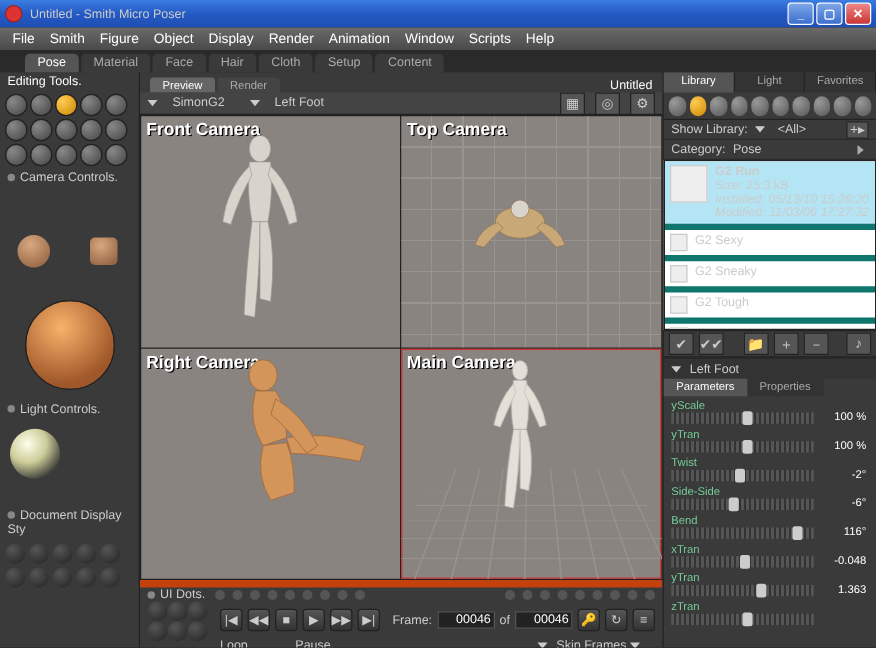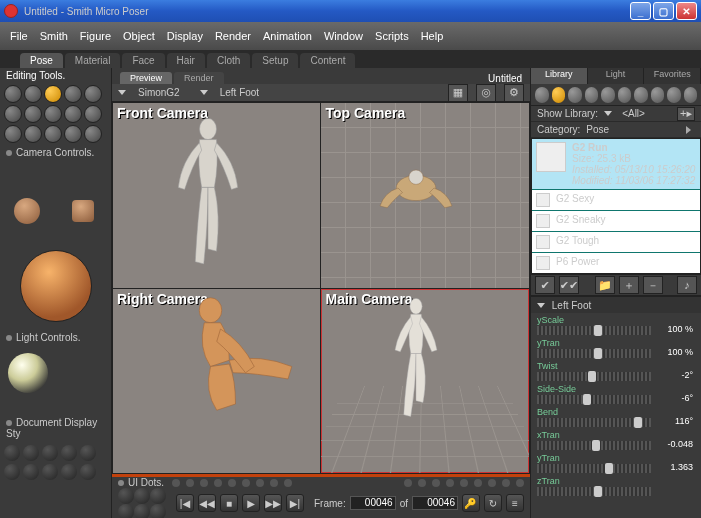--- a/index.html
+++ b/index.html
@@ -3,21 +3,21 @@
 <meta charset="utf-8">
 <style>
 *{box-sizing:border-box;margin:0;padding:0;font-family:Tahoma,Arial,sans-serif;font-size:10px;color:#ccc;}
 body{background:#1a1a1a;width:701px;height:518px;overflow:hidden;}
 .titlebar{height:22px;background:linear-gradient(to bottom,#3b7de0,#2459c4 50%,#1f4fb3);display:flex;align-items:center;padding:0 4px;color:#fff;font-size:12px;}
 .titlebar .ticon{width:14px;height:14px;background:#d33;border-radius:7px;margin-right:6px;border:1px solid #922;}
 .titlebar .spacer{flex:1;}
 .winbtn{width:21px;height:18px;margin-left:2px;border:1px solid #fff;border-radius:3px;display:flex;align-items:center;justify-content:center;font-weight:bold;color:#fff;}
 .winmin,.winmax{background:linear-gradient(#7ea6e8,#3b6fd0);}
 .winclose{background:linear-gradient(#e88,#c33);}
-.menubar{height:28px;background:linear-gradient(#6a6a6a,#4a4a4a);display:flex;align-items:center;padding:0 4px;}
+.menubar{height:18px;background:linear-gradient(#6a6a6a,#4a4a4a);display:flex;align-items:center;padding:0 4px;}
 .menuitem{padding:0 6px;font-size:11px;color:#fff;}
 
 .roomtabs{height:18px;background:#2a2a2a;display:flex;align-items:flex-end;padding-left:20px;gap:0;}
 .roomtab{padding:2px 10px;background:#3a3a3a;border-radius:4px 4px 0 0;font-size:10px;color:#aaa;margin-right:2px;}
 .roomtab.active{background:#555;color:#fff;}
 
 .main{display:flex;height:460px;background:#3a3a3a;}
 .leftcol{width:114px;background:#3a3a3a;border-right:1px solid #222;display:flex;flex-direction:column;}
 .section-title{padding:2px 6px;color:#fff;font-size:10px;}
 .dot{display:inline-block;width:6px;height:6px;background:#888;border-radius:3px;margin-right:4px;}
@@ -43,38 +43,38 @@
 .tri.down{border-left:4px solid transparent;border-right:4px solid transparent;border-top:5px solid #ccc;border-bottom:0;}
 .viewports{flex:1;display:grid;grid-template-columns:1fr 1fr;grid-template-rows:1fr 1fr;gap:1px;background:#222;padding:1px;}
 .vp{background:#8a8480;position:relative;overflow:hidden;}
 .vp.active{outline:1px solid #c33;outline-offset:-1px;}
 .vplabel{position:absolute;top:2px;left:4px;color:#fff;font-size:14px;font-weight:bold;text-shadow:1px 1px #000;}
 .grid3d{position:absolute;inset:0;background:
  repeating-linear-gradient(to right,transparent,transparent 24px,#9a948f 24px,#9a948f 25px),
  repeating-linear-gradient(to bottom,transparent,transparent 24px,#9a948f 24px,#9a948f 25px);}
 .figsvg{position:absolute;}
 
-.timeline{height:54px;background:#3a3a3a;border-top:3px solid #c2410c;display:flex;flex-direction:column;}
+.timeline{height:54px;background:#3a3a3a;border-top:6px solid #c2410c;display:flex;flex-direction:column;}
 .uidots{height:14px;display:flex;align-items:center;padding:0 6px;}
 .animrow{flex:1;display:flex;align-items:center;padding:0 6px;gap:4px;}
 .playbtn{width:18px;height:18px;border-radius:3px;background:linear-gradient(#555,#333);border:1px solid #222;display:flex;align-items:center;justify-content:center;color:#ccc;}
 .framebox{width:46px;height:14px;background:#222;border:1px solid #555;color:#fff;text-align:right;padding:0 2px;}
 .miscdots{display:flex;gap:6px;margin-left:auto;}
 .miscdot{width:8px;height:8px;border-radius:4px;background:#555;}
 
 .rightcol{width:171px;background:#3a3a3a;border-left:1px solid #222;display:flex;flex-direction:column;}
 .rtabs{height:16px;display:flex;}
 .rtab{flex:1;padding:1px 4px;background:#333;font-size:9px;text-align:center;color:#aaa;border-right:1px solid #222;}
 .rtab.active{background:#555;color:#fff;}
 .libicons{height:22px;display:flex;align-items:center;padding:0 4px;gap:3px;border-bottom:1px solid #222;}
 .libicon{width:16px;height:16px;border-radius:8px;background:radial-gradient(circle at 30% 30%,#999,#555);}
 .libicon.on{background:radial-gradient(circle at 30% 30%,#ffcc55,#cc8800);}
 .librow{height:16px;display:flex;align-items:center;padding:0 6px;gap:6px;border-bottom:1px solid #2a2a2a;font-size:9px;color:#fff;}
 .liblist{height:136px;background:#fff;overflow:hidden;border:1px solid #222;}
-.libitem{display:flex;padding:3px 4px;gap:6px;font-size:9px;color:#000;border-bottom:1px solid #0f766e;}
+.libitem{display:flex;padding:3px 4px;gap:6px;font-size:9px;color:#000;border-bottom:5px solid #0f766e;}
 .libitem.sel{background:#b3e5f5;}
 .libthumb{width:30px;height:30px;background:#eee;border:1px solid #ccc;}
 .libthumb.small{width:14px;height:14px;}
 .libinfo{flex:1;font-size:8px;color:#333;}
 .libinfo b{display:block;}
 .librowbtns{height:22px;display:flex;align-items:center;padding:0 4px;gap:4px;border-top:1px solid #222;border-bottom:1px solid #222;}
 .sqbtn{width:20px;height:18px;background:#555;border:1px solid #222;display:flex;align-items:center;justify-content:center;font-size:11px;color:#ccc;}
 
 .parmpanel{flex:1;display:flex;flex-direction:column;border-top:1px solid #222;}
 .parmhead{height:16px;display:flex;align-items:center;padding:0 6px;background:#333;}
@@ -366,20 +366,24 @@
       <div style="flex:1"></div>
       <div class="sqbtn">📁</div>
       <div class="sqbtn">＋</div>
       <div class="sqbtn">－</div>
       <div style="width:6px"></div>
       <div class="sqbtn">♪</div>
     </div>
 
     <div class="parmpanel">
       <div class="parmhead"><span class="tri down"></span>&nbsp;<span>Left Foot</span></div>
+      <div class="parmtabs">
+        <div class="parmtab active">Parameters</div>
+        <div class="parmtab">Properties</div>
+      </div>
       <div class="parmlist" id="parmlist">
           <div class="parm">
             <div class="parmlabel">yScale</div>
             <div class="parmslider">
               <div class="parmnub" style="left:50%"></div>
               <div class="parmval">100 %</div>
             </div>
           </div>
           <div class="parm">
             <div class="parmlabel">yTran</div>

